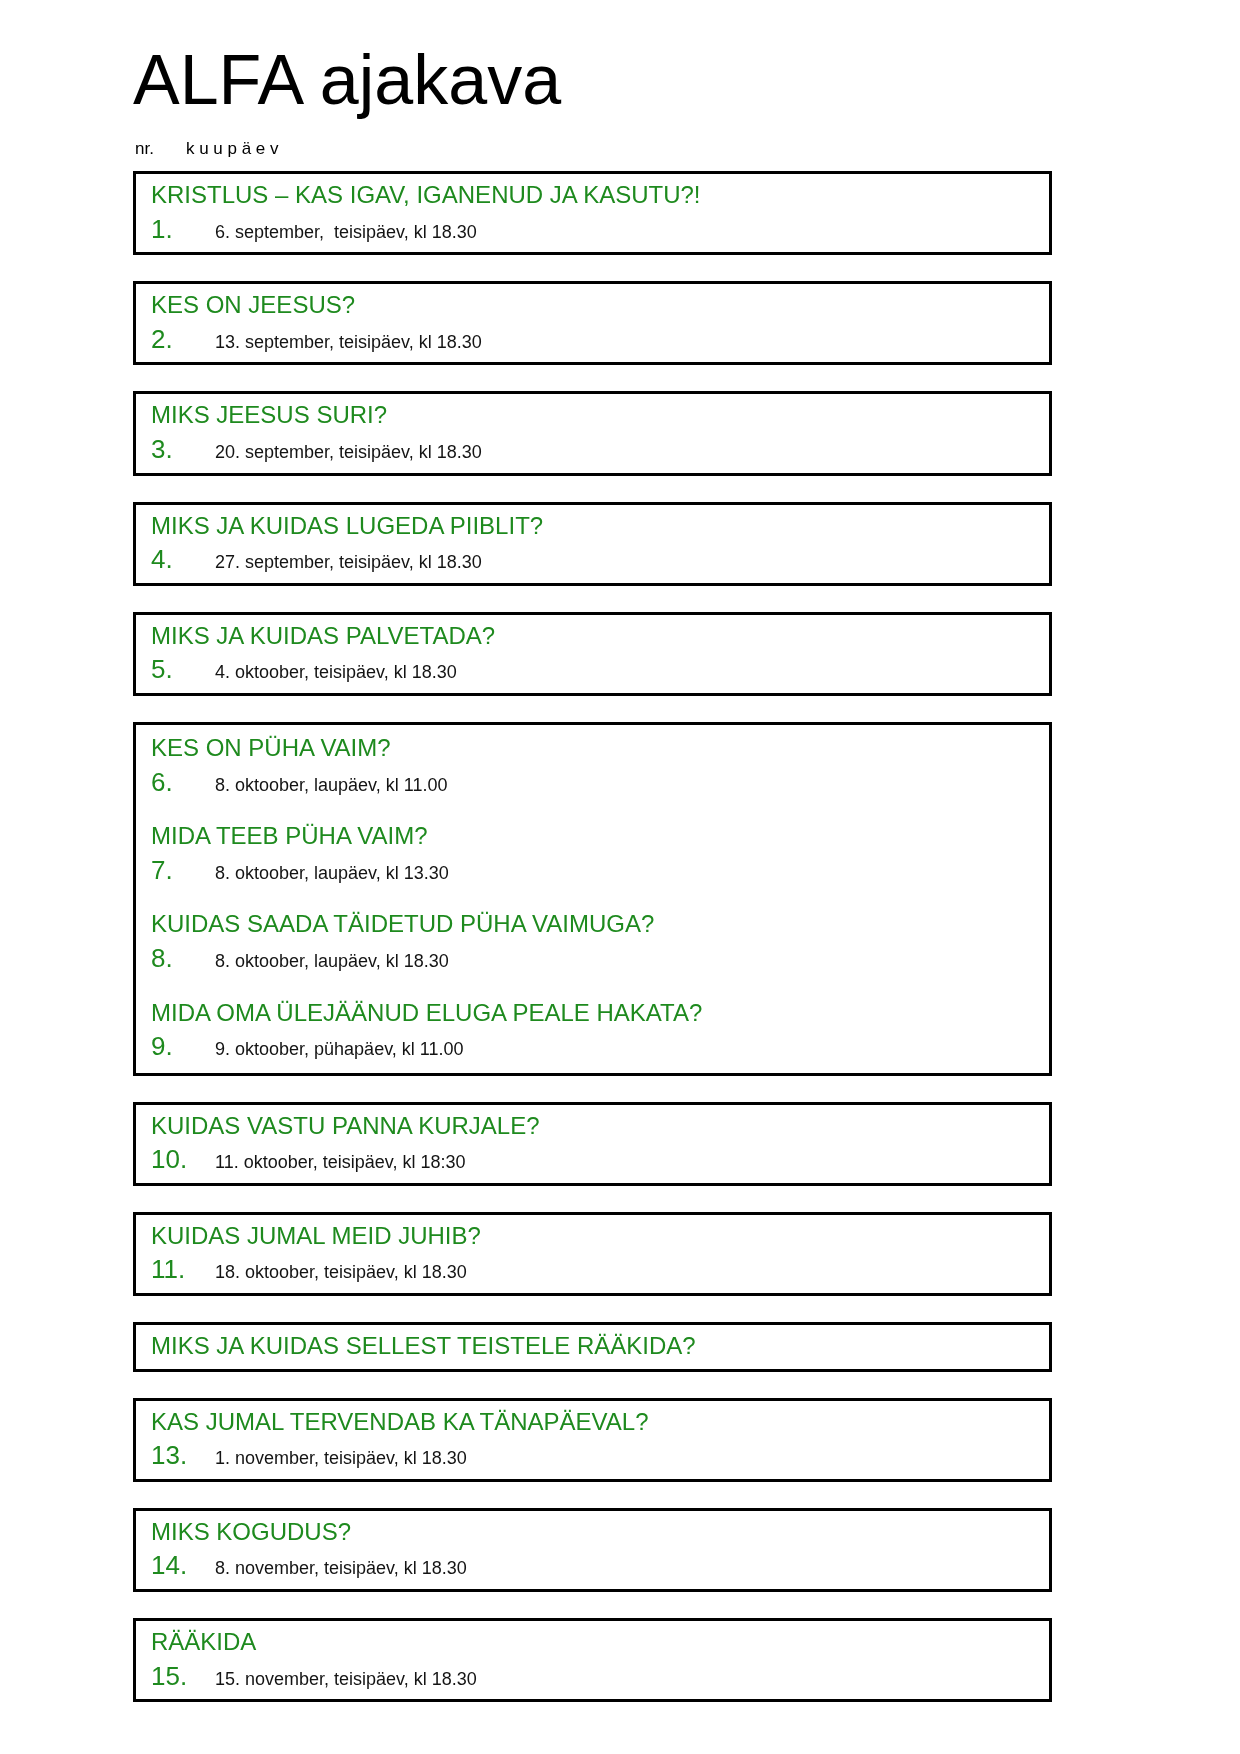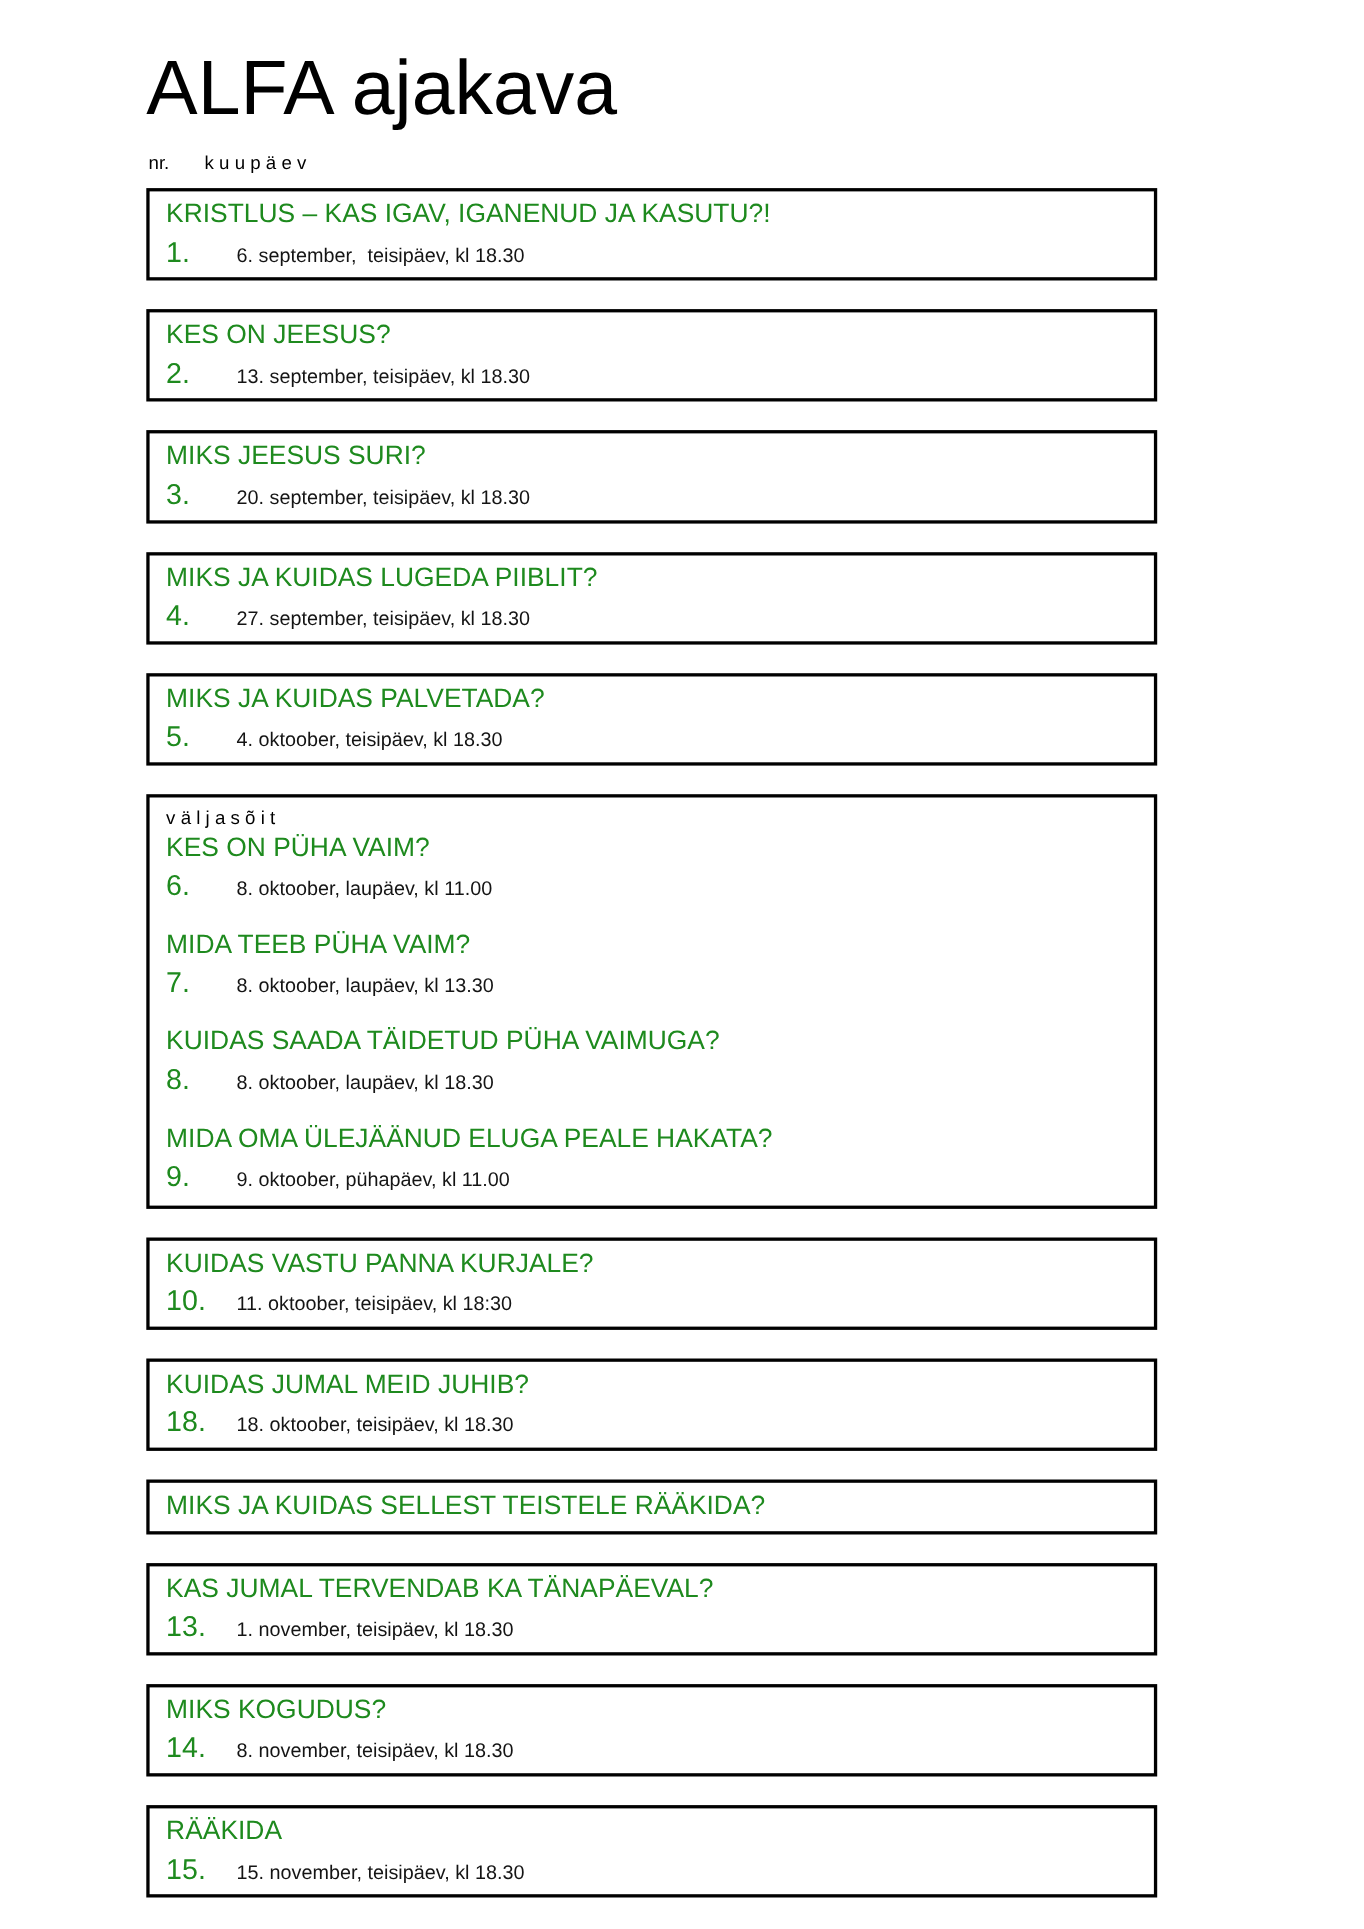--- a/index.html
+++ b/index.html
@@ -125,21 +125,20 @@
 
   <section class="box">
     <div class="box-title">MIKS JA KUIDAS PALVETADA?</div>
     <div class="box-line">
       <span class="num">5.</span>
       <span class="date">4. oktoober, teisipäev, kl 18.30</span>
     </div>
   </section>
 
   <section class="box box-group">
-    <div class="group-label">v ä l j a s õ i t</div>
 
     <div class="entry">
       <div class="box-title">KES ON PÜHA VAIM?</div>
       <div class="box-line">
         <span class="num">6.</span>
         <span class="date">8. oktoober, laupäev, kl 11.00</span>
       </div>
     </div>
 
     <div class="entry">
@@ -171,21 +170,21 @@
     <div class="box-title">KUIDAS VASTU PANNA KURJALE?</div>
     <div class="box-line">
       <span class="num">10.</span>
       <span class="date">11. oktoober, teisipäev, kl 18:30</span>
     </div>
   </section>
 
   <section class="box">
     <div class="box-title">KUIDAS JUMAL MEID JUHIB?</div>
     <div class="box-line">
-      <span class="num">18.</span>
+      <span class="num">11.</span>
       <span class="date">18. oktoober, teisipäev, kl 18.30</span>
     </div>
   </section>
 
   <section class="box">
     <div class="box-title">MIKS JA KUIDAS SELLEST TEISTELE RÄÄKIDA?</div>
   </section>
 
   <section class="box">
     <div class="box-title">KAS JUMAL TERVENDAB KA TÄNAPÄEVAL?</div>

